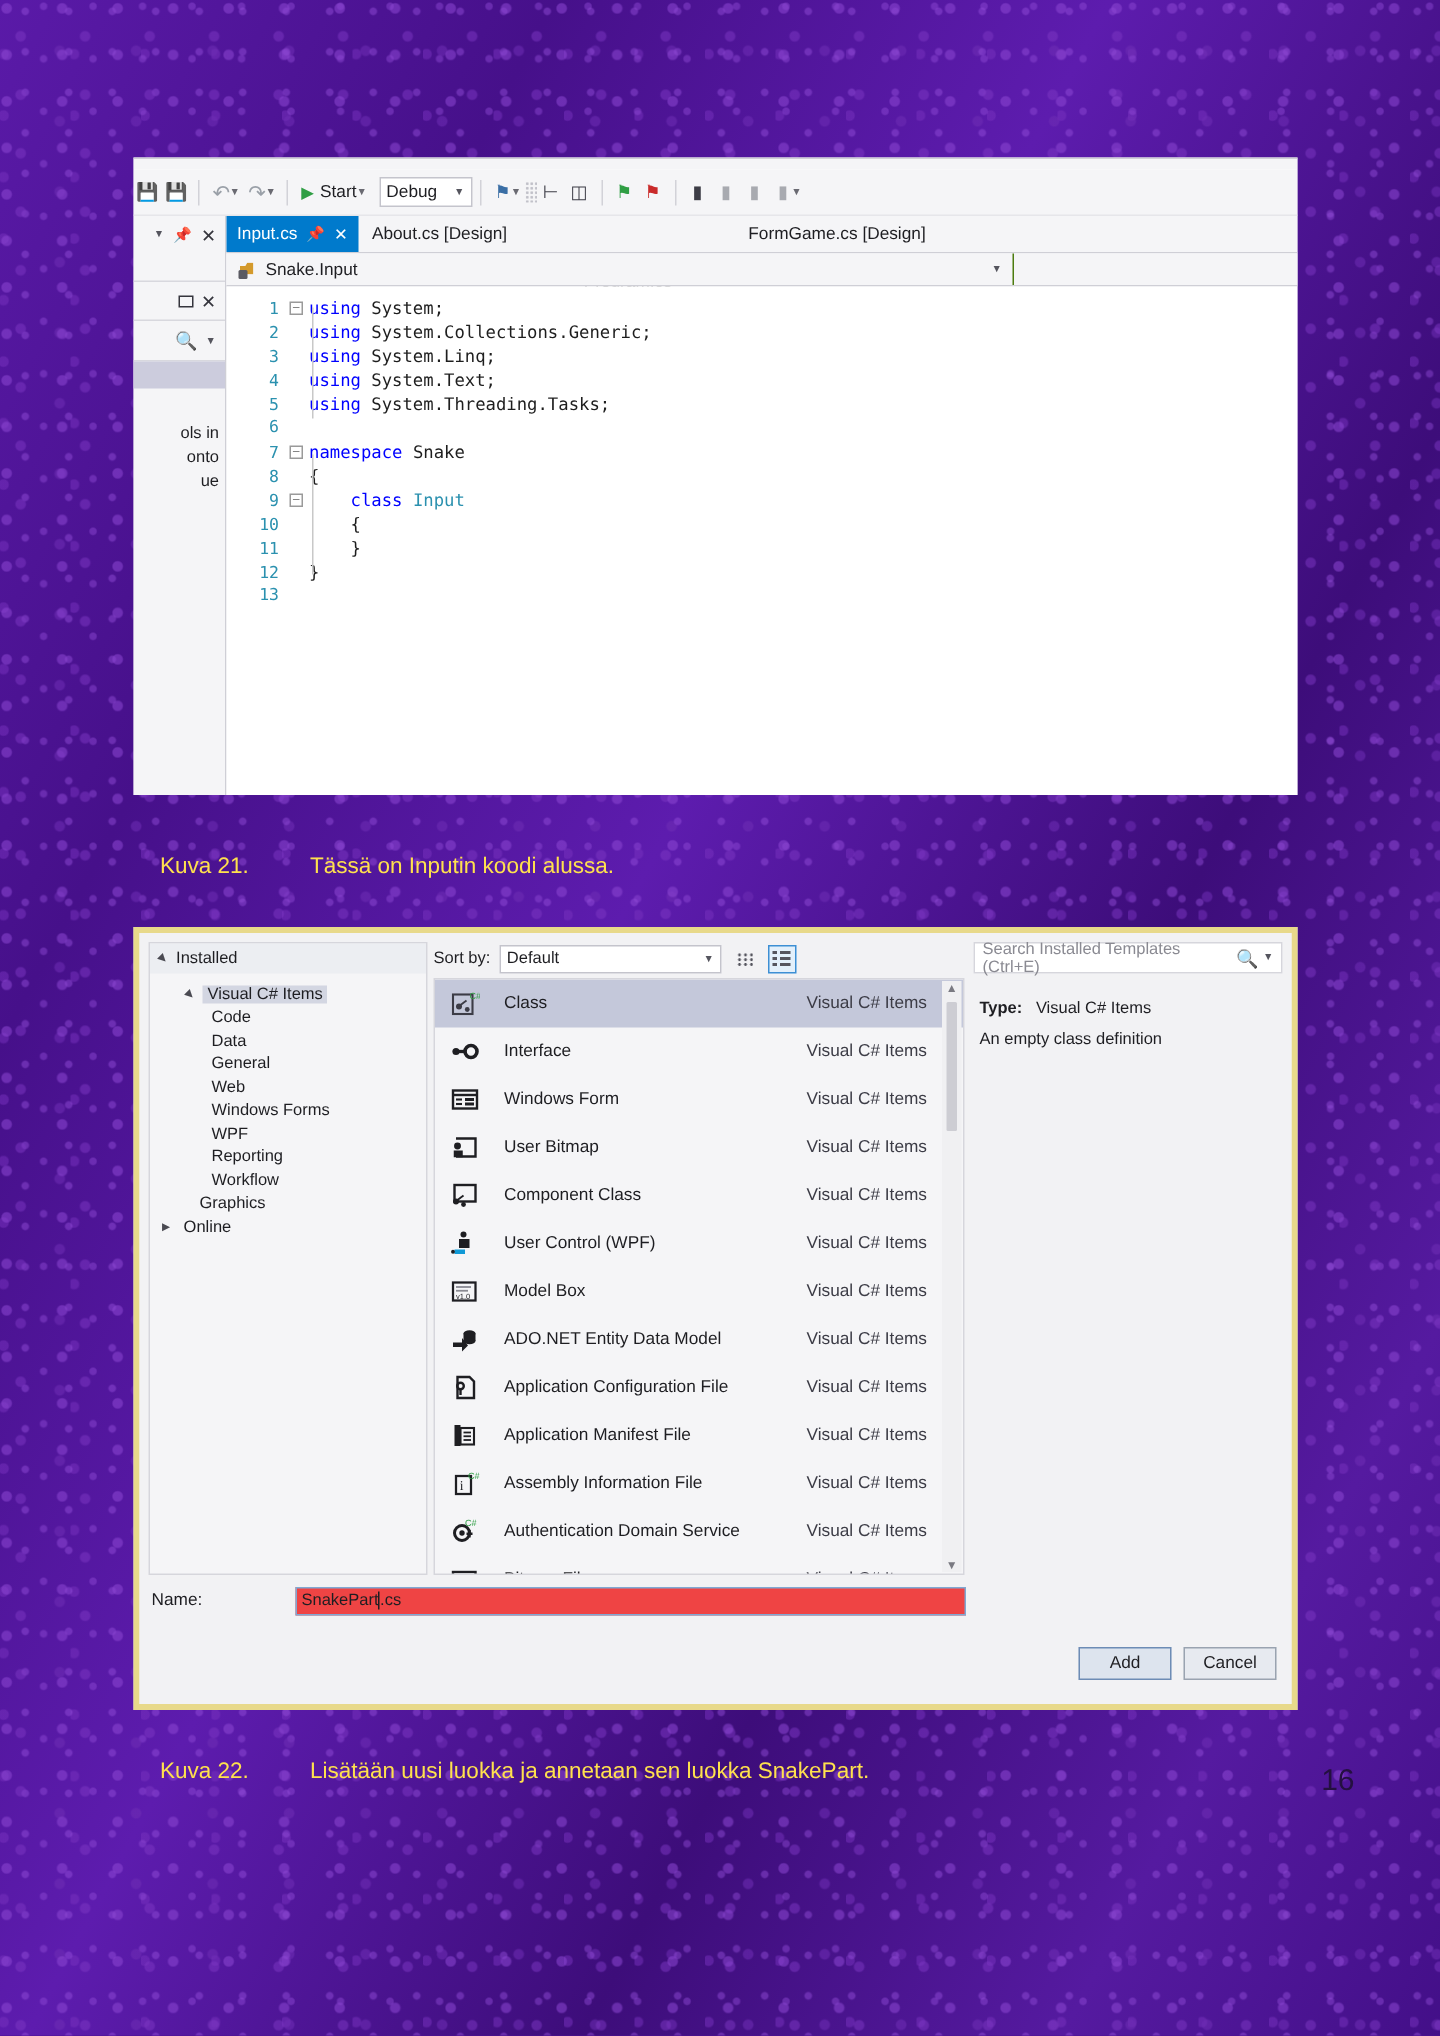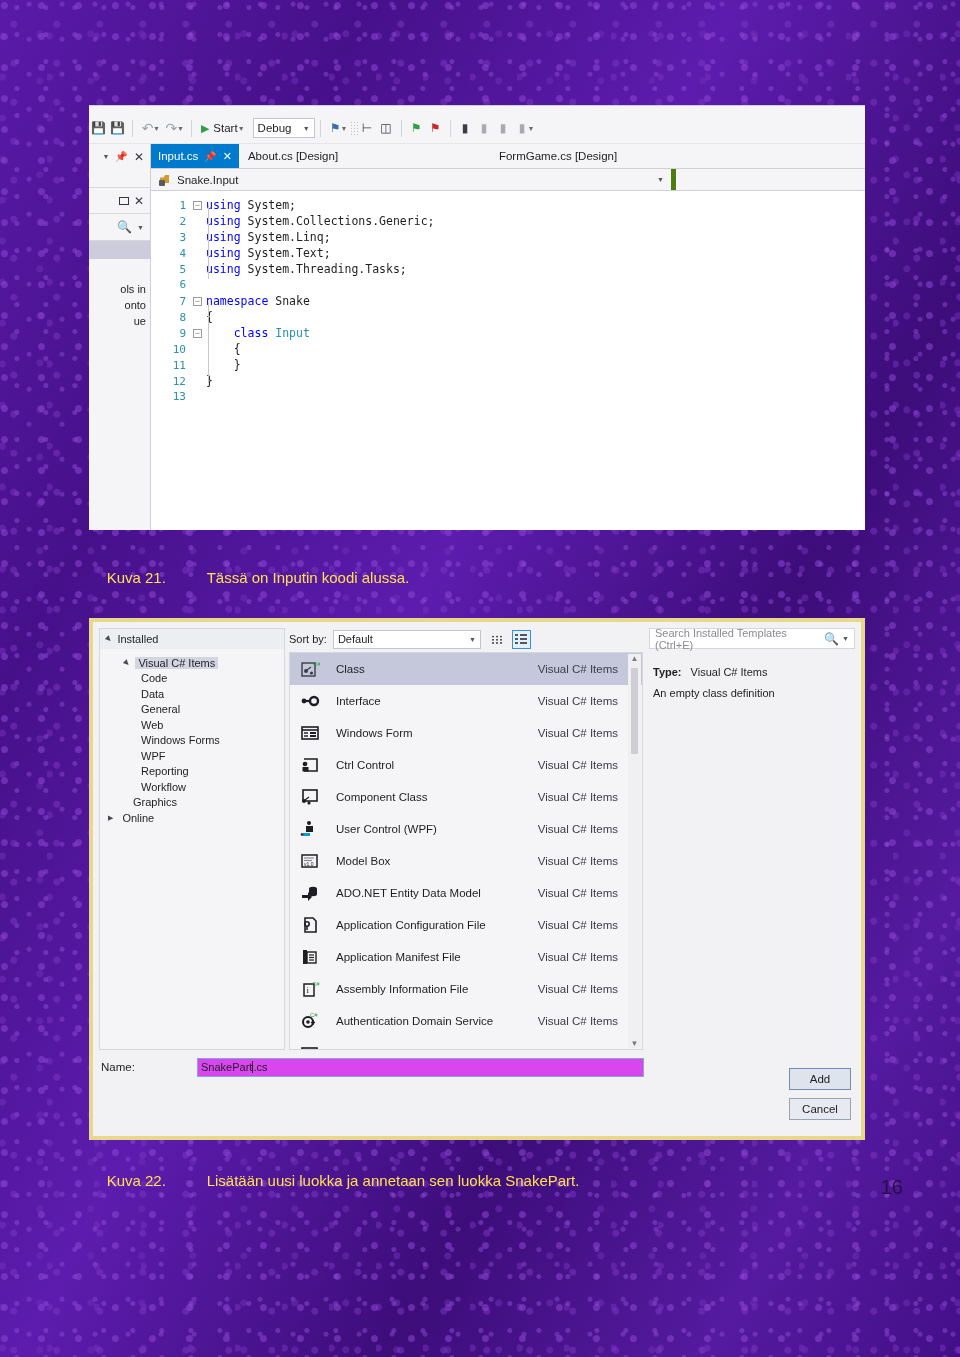--- a/index.html
+++ b/index.html
@@ -66,21 +66,21 @@
             white-space:nowrap; }
   .vs-tab.active { background:#007acc; color:#ffffff; gap:6px; padding:4px 7px; }
   .vs-tab .pin { font-size:10px; }
   .vs-tab .x { font-size:11px; }
   .vs-navbar {
     position:absolute; left:62px; top:63px; width:714px; height:22px;
     background:#f5f5f7; border-bottom:1px solid #cfcfd6; display:flex; align-items:center;
   }
   .nav-left {
     width:525px; height:100%; background:#f5f5f7; display:flex; align-items:center;
-    gap:5px; padding-left:8px; border-right:5px solid #4d7c0f;
+    gap:5px; padding-left:8px; border-right:1px solid #4d7c0f;
   }
   .nav-ico { width:13px; height:13px; position:relative; flex:none; }
   .nav-ico:before { content:""; position:absolute; left:1px; top:2px; width:9px; height:8px;
     background:#d49a2c; clip-path:polygon(0 30%,40% 30%,55% 0,100% 0,100% 100%,0 100%); }
   .nav-ico:after { content:""; position:absolute; left:0px; top:7px; width:6px; height:6px;
     background:#5a5a62; border-radius:1px; }
   .nav-txt { font-size:11.5px; color:#1e1e22; }
   .nav-caret { margin-left:auto; margin-right:7px; font-size:7px; color:#55555e; }
   .nav-right { flex:1; height:100%; background:#f5f5f7; }
 
@@ -186,27 +186,27 @@
                display:flex; align-items:center; padding:0 5px; }
   .searchbox .sp { font-size:11px; color:#8a8a92; }
   .searchbox .mag { margin-left:auto; font-size:12px; color:#3c3c46; }
   .searchbox .mc { font-size:7px; color:#55555e; margin-left:3px; }
   .desc { padding:13px 4px 0 4px; font-size:11px; color:#1e1e22; line-height:21px; }
   .desc .tlabel { font-weight:bold; }
 
   .namerow { position:absolute; left:8px; right:8px; bottom:58px; height:22px;
              display:flex; align-items:center; }
   .namelbl { font-size:11.5px; color:#1e1e22; width:96px; }
-  .nameinput { flex:1; height:19px; border:1px solid #7fa9d3; background:#d946ef;
+  .nameinput { flex:1; height:19px; border:1px solid #7fa9d3; background:#ef4444;
                display:flex; align-items:center; padding:0 3px; font-size:11px;
                color:#1e1e22; max-width:447px; position:relative; }
   .caretbar { display:inline-block; width:1px; height:12px; background:#1e1e22;
               margin:0 0px; vertical-align:middle; }
 
-  .btnrow { position:absolute; right:10px; bottom:16px; display:flex; gap:8px;flex-direction:column; }
+  .btnrow { position:absolute; right:10px; bottom:16px; display:flex; gap:8px; }
   .dbtn { width:62px; height:22px; border:1px solid #9aa3b0; background:#e7eaf0;
           font-size:11.5px; color:#1e1e22; display:flex; align-items:center;
           justify-content:center; }
   .dbtn.primary { border-color:#6d8cb5; background:#dde4ee; }
 
   .pagenum { position:absolute; right:57px; top:1176px; font-size:20px;
              color:#241040; font-family:"Liberation Sans", sans-serif; }
 </style>
 </head>
 <body>
@@ -434,21 +434,21 @@
                 <span class="tcat">Visual C# Items</span>
               </div>
               <div class="trow">
                 <span class="ticon">
                   <svg width="20" height="18" viewBox="0 0 20 18">
                     <path d="M4 3 H17 V15 H4" fill="none" stroke="#1e1e22" stroke-width="1.6"></path>
                     <circle cx="5" cy="8" r="2.3" fill="#1e1e22"></circle>
                     <rect x="2.5" y="11" width="6" height="4.5" fill="#1e1e22"></rect>
                   </svg>
                 </span>
-                <span class="tname">Ctrl Control</span>
+                <span class="tname">User Bitmap</span>
                 <span class="tcat">Visual C# Items</span>
               </div>
               <div class="trow">
                 <span class="ticon">
                   <svg width="20" height="18" viewBox="0 0 20 18">
                     <rect x="3" y="2" width="14" height="11" fill="none" stroke="#1e1e22" stroke-width="1.6"></rect>
                     <circle cx="4" cy="13" r="2" fill="#1e1e22"></circle>
                     <circle cx="9" cy="15" r="1.6" fill="#1e1e22"></circle>
                     <path d="M5 12 L9 9" stroke="#1e1e22" stroke-width="1.2"></path>
                   </svg>

